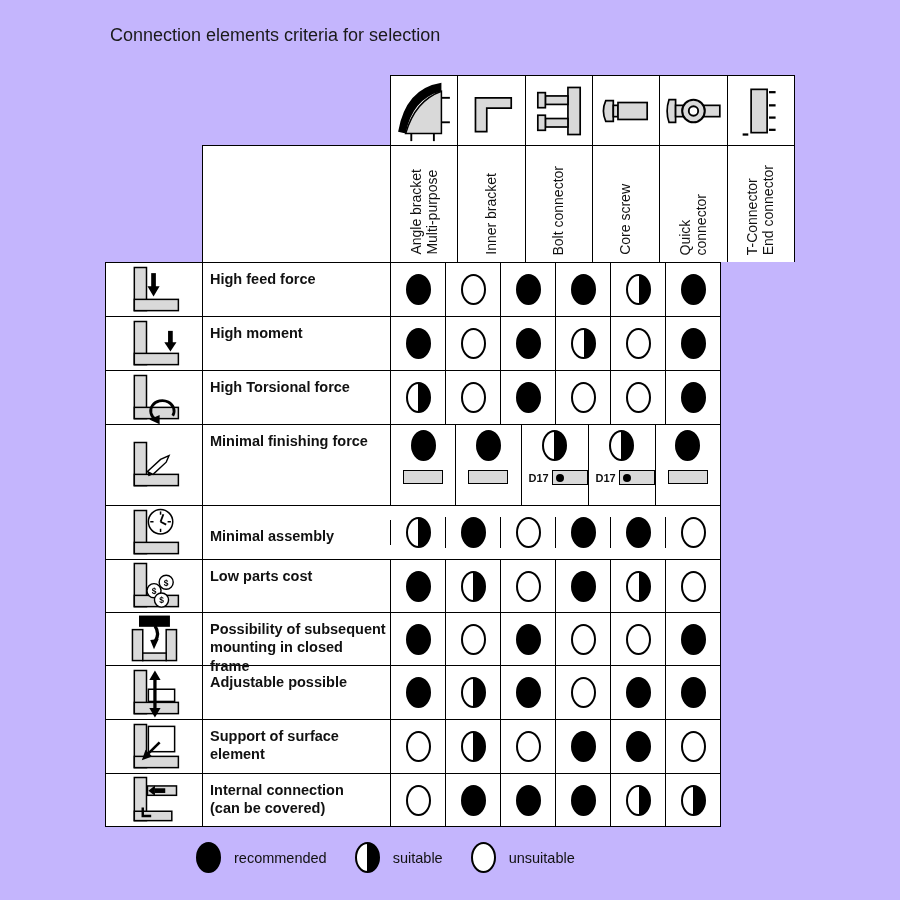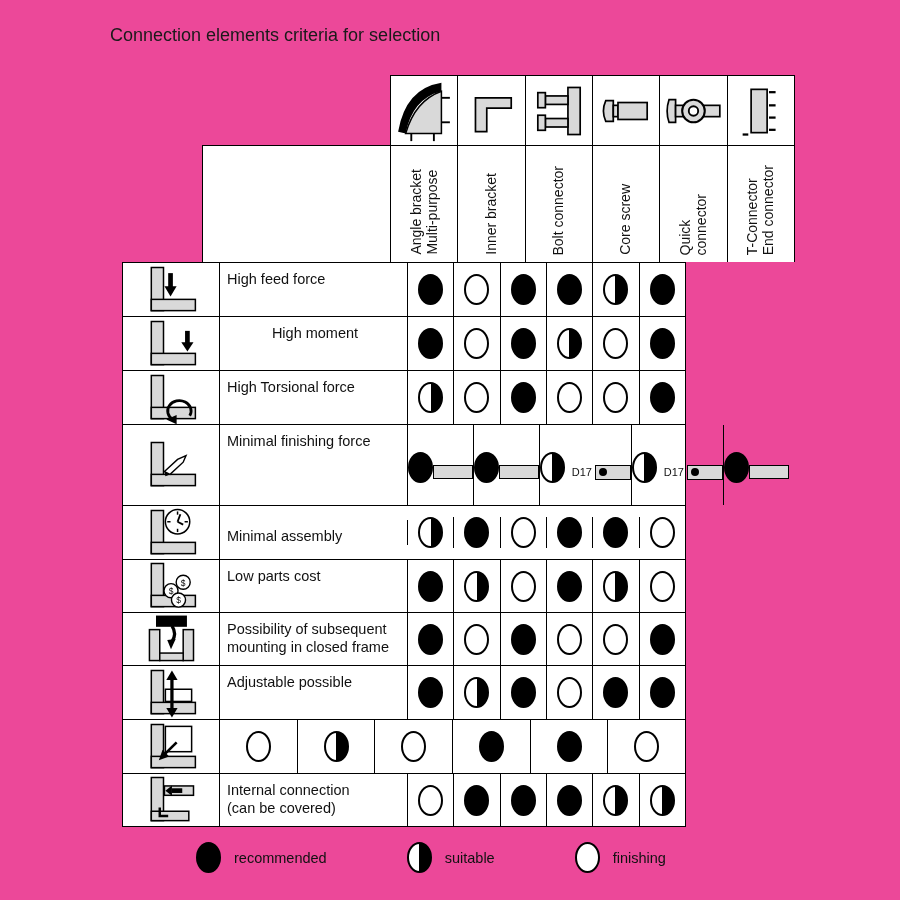--- a/index.html
+++ b/index.html
@@ -1,51 +1,51 @@
 <!DOCTYPE html>
 <html><head>
 <meta charset="utf-8">
 <style>
   html,body{margin:0;padding:0;background:#fff;}
   body{width:900px;height:900px;position:relative;font-family:"Liberation Sans",sans-serif;color:#111;}
-  .page{position:absolute;inset:0;background:#ec4899;}
+  .page{position:absolute;inset:0;background:#c4b5fd;}
   .title{position:absolute;left:110px;top:25px;font-size:18px;color:#1a1a1a;}
   .block{position:absolute;box-sizing:border-box;background:#fff;}
   #hicons{left:390px;top:75px;width:405px;height:70px;border:1.8px solid #000;border-bottom:none;display:flex;}
   .hicell{flex:1;border-right:1.6px solid #000;box-sizing:border-box;display:flex;align-items:center;justify-content:center;}
   .hicell:last-child{border-right:none;}
   #hlabels{left:202px;top:145px;width:593px;height:117px;border:1.8px solid #000;border-bottom:none;display:flex;}
   .htext{flex:1;border-right:1.6px solid #000;box-sizing:border-box;display:flex;align-items:flex-end;justify-content:center;padding-bottom:7px;}
   .htext:last-child{border-right:none;}
   .htext.spacer{flex:0 0 188px;}
   .vtext{writing-mode:vertical-rl;transform:rotate(180deg);font-size:14px;line-height:15.5px;white-space:nowrap;}
   .vtext span{display:block;}
-  #tbody{left:122px;top:262px;width:564px;border:1.8px solid #000;}
+  #tbody{left:105px;top:262px;width:616px;border:1.8px solid #000;font-weight:bold;}
   .trow{display:flex;border-bottom:1.6px solid #000;box-sizing:border-box;}
   .trow:last-child{border-bottom:none;}
   .cell{border-right:1.6px solid #000;box-sizing:border-box;}
   .cell:last-child{border-right:none;}
   .icell{flex:0 0 97px;display:flex;align-items:center;justify-content:center;}
   .lcell{flex:0 0 188px;padding:7px 4px 0 7px;font-size:14.5px;line-height:1.26;}
   .lcell span{display:block;}
   .dcell{flex:1;display:flex;align-items:center;justify-content:center;}
-  .dcell.ex{justify-content:flex-start;padding-top:5px;}
+  .dcell.ex{flex-direction:column;justify-content:flex-start;padding-top:5px;}
   .icon-svg{display:block;}
   .sym{width:25px;height:31px;border-radius:50%;box-sizing:border-box;flex:none;}
   .sym.recommended{background:#000;border:2px solid #000;}
   .sym.suitable{border:2.2px solid #000;background:linear-gradient(90deg,#fff 0 50%,#000 50% 100%);}
   .sym.unsuitable{border:2px solid #000;background:#fff;}
   .extra{display:flex;flex-direction:column;align-items:center;row-gap:3px;margin-top:9px;}
   .grect{width:40px;height:14px;background:#d9d9d9;border:1.6px solid #000;box-sizing:border-box;}
   .grect.small{width:36px;height:15px;display:flex;align-items:center;padding-left:3px;}
   .mdot{width:8px;height:8px;border-radius:50%;background:#000;}
   .mbar{width:14px;height:6px;background:#000;}
   .exline{display:flex;align-items:center;column-gap:3px;}
   .exlab{font-size:11px;min-width:27px;text-align:right;color:#111;}
-  .legend{position:absolute;left:196px;top:842px;display:flex;column-gap:80px;align-items:center;}
+  .legend{position:absolute;left:196px;top:842px;display:flex;column-gap:28px;align-items:center;}
   .litem{display:flex;align-items:center;column-gap:13px;font-size:14.5px;}
 </style>
 </head>
 <body>
 
 <div class="page">
   <div class="title">Connection elements criteria for selection</div>
 
   <div class="block" id="hicons">
       <div class="hicell">
@@ -173,21 +173,21 @@
         <div class="cell dcell">
           <div class="sym recommended"></div>
         </div>
         <div class="cell dcell">
           <div class="sym suitable"></div>
         </div>
         <div class="cell dcell">
           <div class="sym recommended"></div>
         </div>
       </div>
-      <div class="trow" style="height: 54px; text-align: center;">
+      <div class="trow" style="height: 54px;">
         <div class="cell icell">
           <div class="icon-wrap">
             <svg class="icon-svg" width="60" height="60" viewBox="0 0 64 54">
               <rect x="11" y="3" width="13" height="46" fill="#d9d9d9" stroke="#000" stroke-width="1.6"></rect>
               <rect x="11" y="37" width="47" height="12" fill="#d9d9d9" stroke="#000" stroke-width="1.6"></rect>
               <rect x="47" y="13" width="5" height="14" fill="#000"></rect>
               <path d="M49.5,35 L43,25 L56,25 Z" fill="#000"></path>
             </svg>
           </div>
         </div>
@@ -451,20 +451,24 @@
         <div class="cell icell">
           <div class="icon-wrap">
             <svg class="icon-svg" width="60" height="60" viewBox="0 0 64 54">
               <rect x="11" y="3" width="13" height="46" fill="#d9d9d9" stroke="#000" stroke-width="1.6"></rect>
               <rect x="11" y="37" width="47" height="12" fill="#d9d9d9" stroke="#000" stroke-width="1.6"></rect>
               <rect x="26" y="5" width="28" height="27" fill="#fff" stroke="#000" stroke-width="1.6"></rect>
               <line x1="38" y1="22" x2="24" y2="36" stroke="#000" stroke-width="2.8"></line>
               <path d="M19,41 L23,30 L30,37 Z" fill="#000"></path>
             </svg>
           </div>
+        </div>
+        <div class="cell lcell">
+          <span>Support of surface</span>
+          <span>element</span>
         </div>
         <div class="cell dcell">
           <div class="sym unsuitable"></div>
         </div>
         <div class="cell dcell">
           <div class="sym suitable"></div>
         </div>
         <div class="cell dcell">
           <div class="sym unsuitable"></div>
         </div>
@@ -520,16 +524,16 @@
     <div class="litem">
       <span class="sym recommended"></span>
       <span>recommended</span>
     </div>
     <div class="litem">
       <span class="sym suitable"></span>
       <span>suitable</span>
     </div>
     <div class="litem">
       <span class="sym unsuitable"></span>
-      <span>finishing</span>
+      <span>unsuitable</span>
     </div>
   </div>
 </div>
 
 </body></html>

